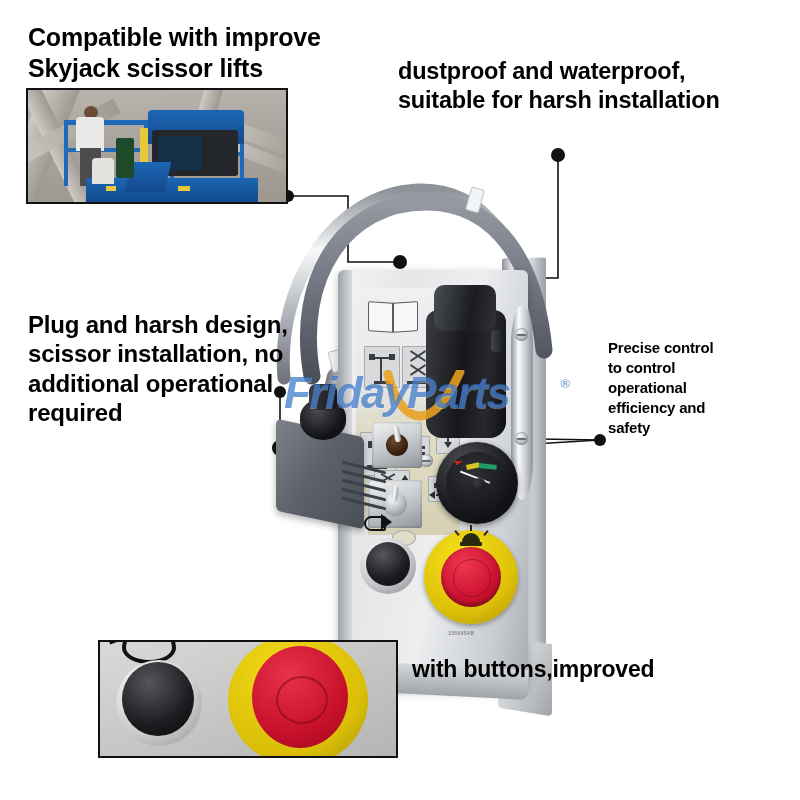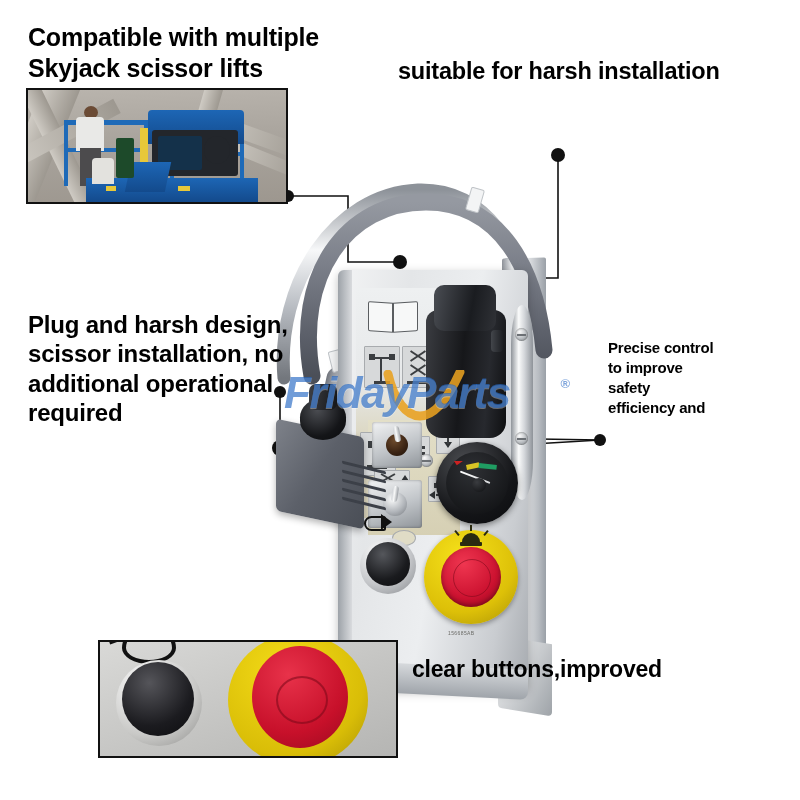--- a/index.html
+++ b/index.html
@@ -408,39 +408,41 @@
     <div class="bp-horn-icon" style="left:22px;top:-18px;width:46px;height:32px"></div>
     <div class="bp-horn-icon2" style="left:8px;top:-10px;width:22px;height:9px;transform:rotate(-20deg)"></div>
     <div class="bp-horn-ring" style="left:16px;top:18px;width:86px;height:86px"></div>
     <div class="bp-horn" style="left:22px;top:20px;width:72px;height:74px"></div>
     <div class="bp-yellow" style="left:128px;top:-8px;width:140px;height:132px"></div>
     <div class="bp-red" style="left:152px;top:4px;width:96px;height:102px"></div>
     <div class="bp-red-inner" style="left:176px;top:34px;width:48px;height:44px"></div>
   </div>
 
   <div class="callout" id="c-top-left">
-    <span class="ln">Compatible with multiple</span>
+    <span class="ln">Compatible with improve</span>
     <span class="ln">Skyjack scissor lifts</span>
   </div>
 
   <div class="callout" id="c-top-right">
+    <span class="ln">dustproof and waterproof,</span>
     <span class="ln">suitable for harsh installation</span>
   </div>
 
   <div class="callout" id="c-left-mid">
     <span class="ln">Plug and harsh design,</span>
     <span class="ln">scissor installation, no</span>
     <span class="ln">additional operational</span>
     <span class="ln">required</span>
   </div>
 
   <div class="callout" id="c-right-mid">
     <span class="ln">Precise control</span>
-    <span class="ln">to improve</span>
+    <span class="ln">to control</span>
+    <span class="ln">operational</span>
+    <span class="ln">efficiency and</span>
     <span class="ln">safety</span>
-    <span class="ln">efficiency and</span>
   </div>
 
   <div class="callout" id="c-bottom">
-    <span class="ln">clear buttons,improved</span>
+    <span class="ln">with buttons,improved</span>
   </div>
 
 </div>
 
 </body></html>

